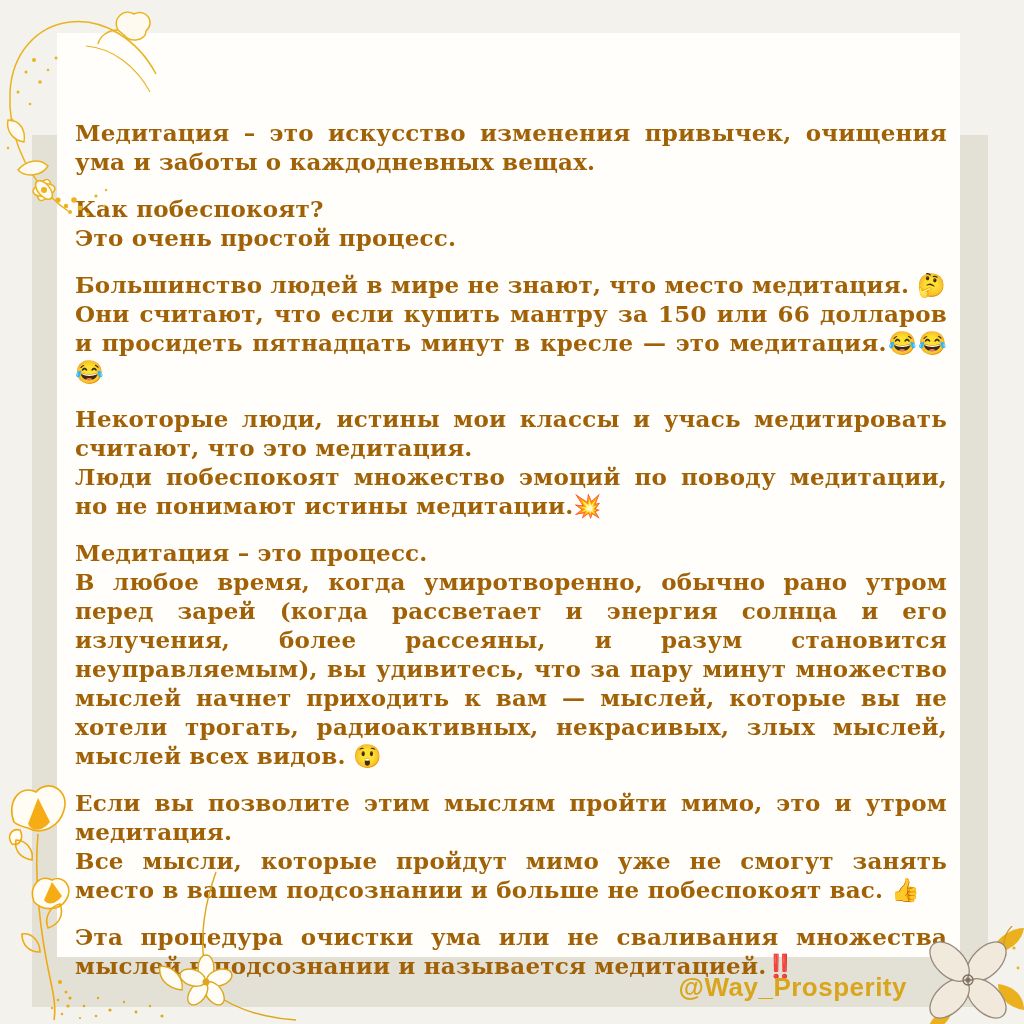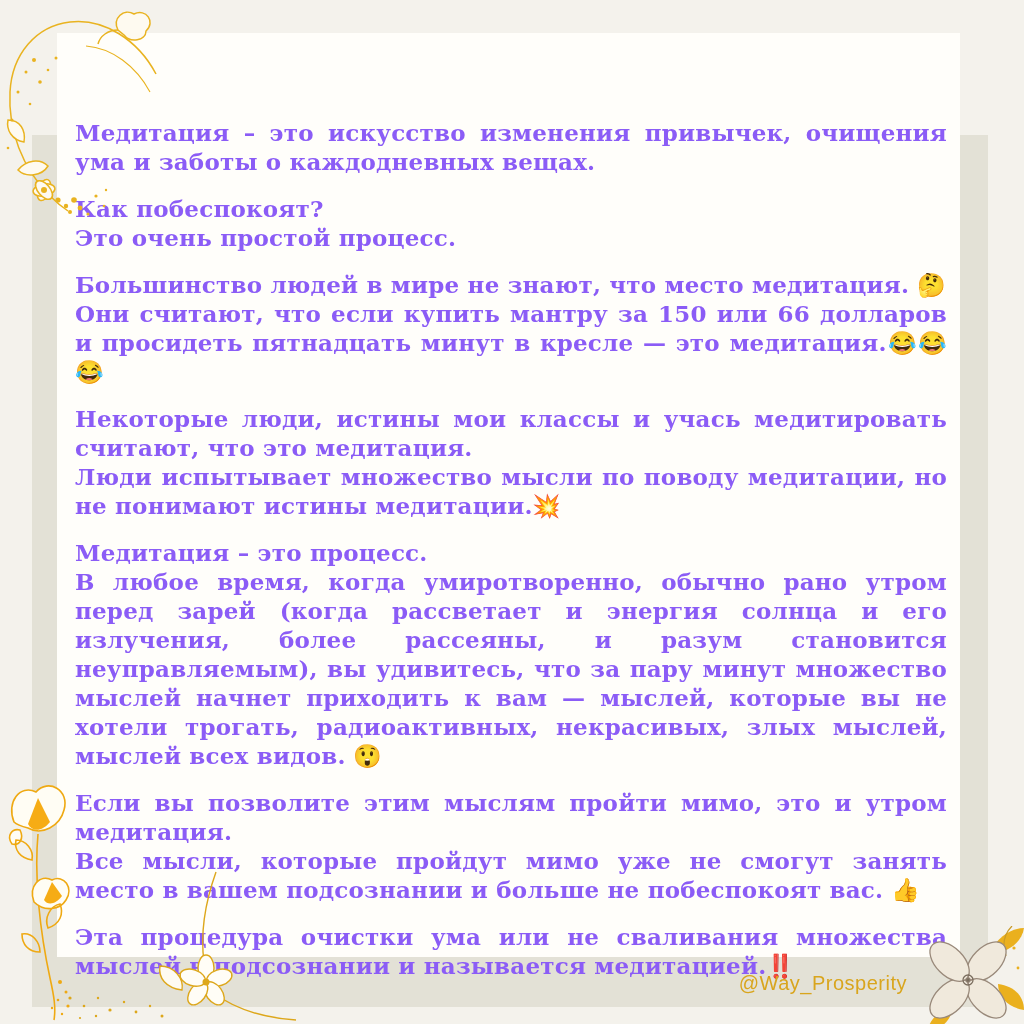--- a/index.html
+++ b/index.html
@@ -2,30 +2,30 @@
 <html><head>
 <meta charset="utf-8">
 <style>
   html,body{margin:0;padding:0;background:#f4f2ec;}
   .canvas{position:relative;width:1024px;height:1024px;background:#f4f2ec;overflow:hidden;}
   .panel{position:absolute;left:32px;top:135px;width:956px;height:872px;background:#e3e1d6;z-index:0;}
   .card{position:absolute;left:57px;top:33px;width:903px;height:924px;background:#fffefa;z-index:1;}
   .text-area{
     position:absolute;left:75px;top:118px;width:872px;z-index:2;
     font-family:"DejaVu Serif","Liberation Serif",serif;
-    font-weight:700;font-size:23px;line-height:29px;color:#8b5cf6;
+    font-weight:700;font-size:23px;line-height:29px;color:#a16207;
     text-align:justify;letter-spacing:.2px;
   }
   .text-area p{margin:0;}
   .group{margin-bottom:18px;}
   .group:last-child{margin-bottom:0;}
   .watermark{
     position:absolute;right:117px;top:972px;z-index:3;
-    font-family:"Liberation Sans",sans-serif;font-weight:400;
-    font-size:20px;letter-spacing:.5px;color:#d9a51d;
+    font-family:"Liberation Sans",sans-serif;font-weight:700;
+    font-size:26px;letter-spacing:.5px;color:#d9a51d;
   }
   .deco{position:absolute;z-index:4;pointer-events:none;}
   .deco-tl{left:0;top:0;}
   .deco-left{left:4px;top:782px;}
   .deco-bc{left:40px;top:870px;}
   .deco-br{left:894px;top:926px;}
 </style>
 </head>
 <body>
 
@@ -148,21 +148,21 @@
     <div class="group">
       <p>Как побеспокоят?</p>
       <p>Это очень простой процесс.</p>
     </div>
     <div class="group">
       <p>Большинство людей в мире не знают, что место медитация. 🤔</p>
       <p>Они считают, что если купить мантру за 150 или 66 долларов и просидеть пятнадцать минут в кресле — это медитация.😂😂😂</p>
     </div>
     <div class="group">
       <p>Некоторые люди, истины мои классы и учась медитировать считают, что это медитация.</p>
-      <p>Люди испытывает множество мысли по поводу медитации, но не понимают истины медитации.💥</p>
+      <p>Люди побеспокоят множество эмоций по поводу медитации, но не понимают истины медитации.💥</p>
     </div>
     <div class="group">
       <p>Медитация – это процесс.</p>
       <p>В любое время, когда умиротворенно, обычно рано утром перед зарей (когда рассветает и энергия солнца и его излучения, более рассеяны, и разум становится неуправляемым), вы удивитесь, что за пару минут множество мыслей начнет приходить к вам — мыслей, которые вы не хотели трогать, радиоактивных, некрасивых, злых мыслей, мыслей всех видов. 😲</p>
     </div>
     <div class="group">
       <p>Если вы позволите этим мыслям пройти мимо, это и утром медитация.</p>
       <p>Все мысли, которые пройдут мимо уже не смогут занять место в вашем подсознании и больше не побеспокоят вас. 👍</p>
     </div>
     <div class="group">

